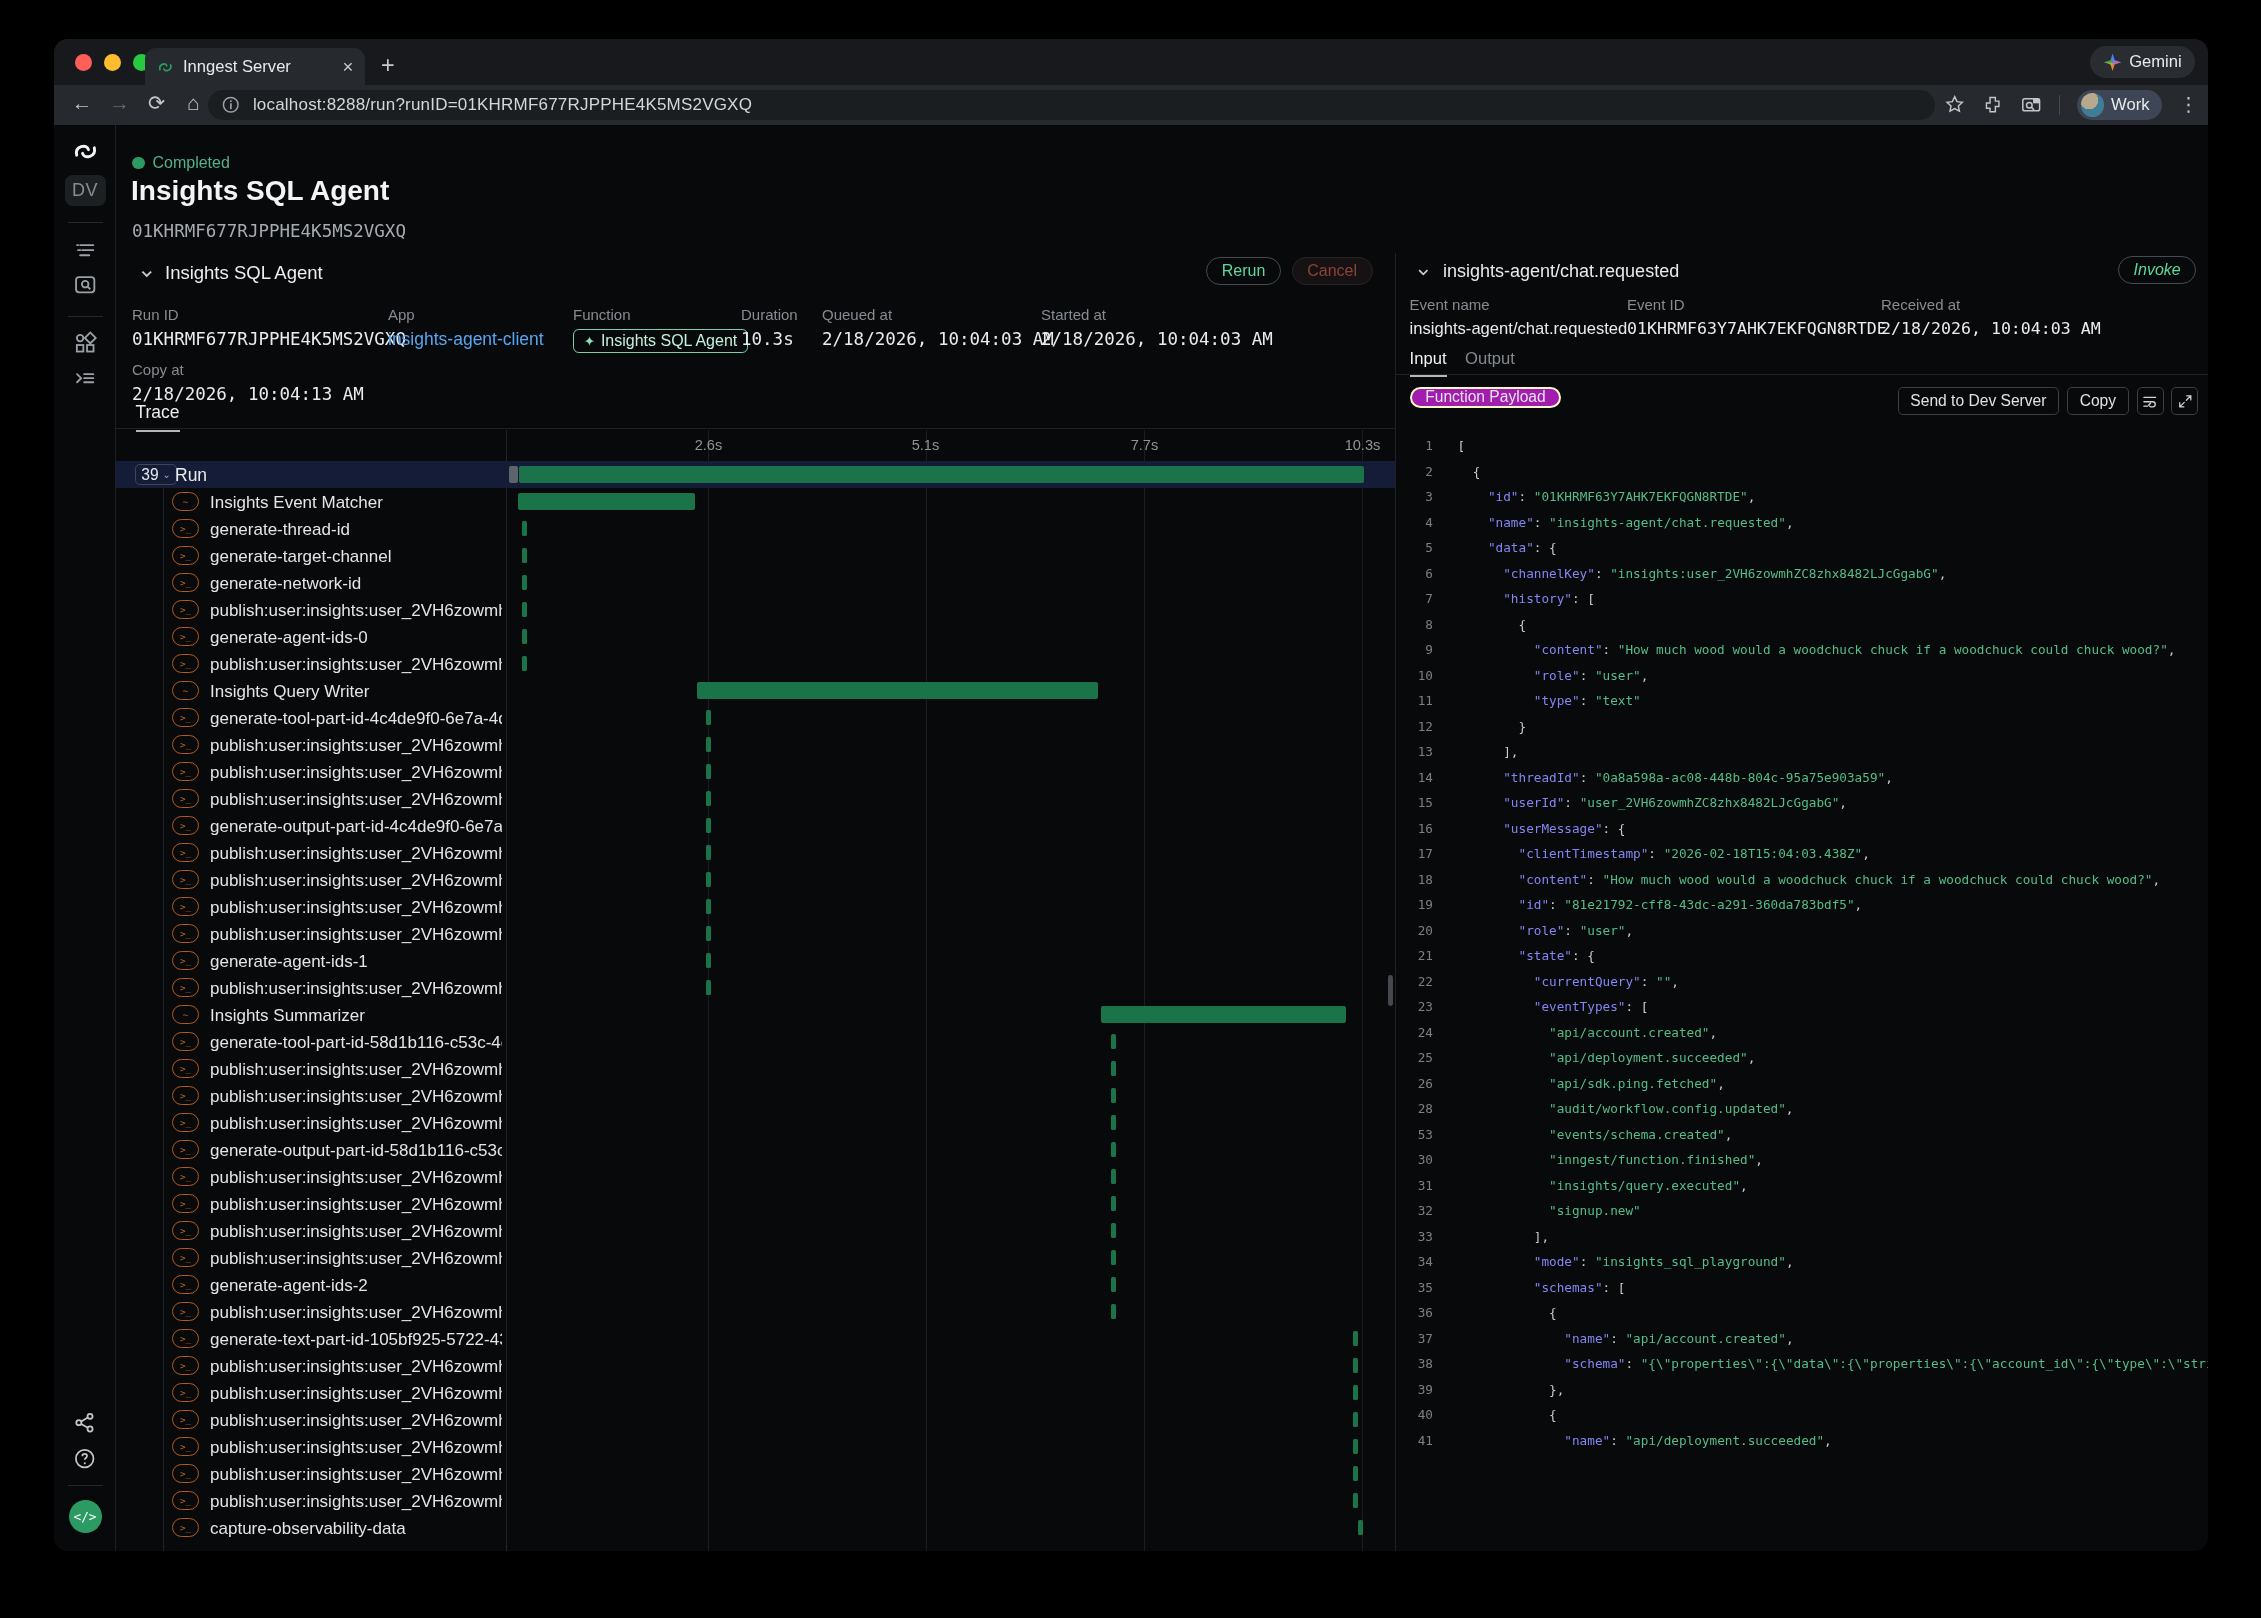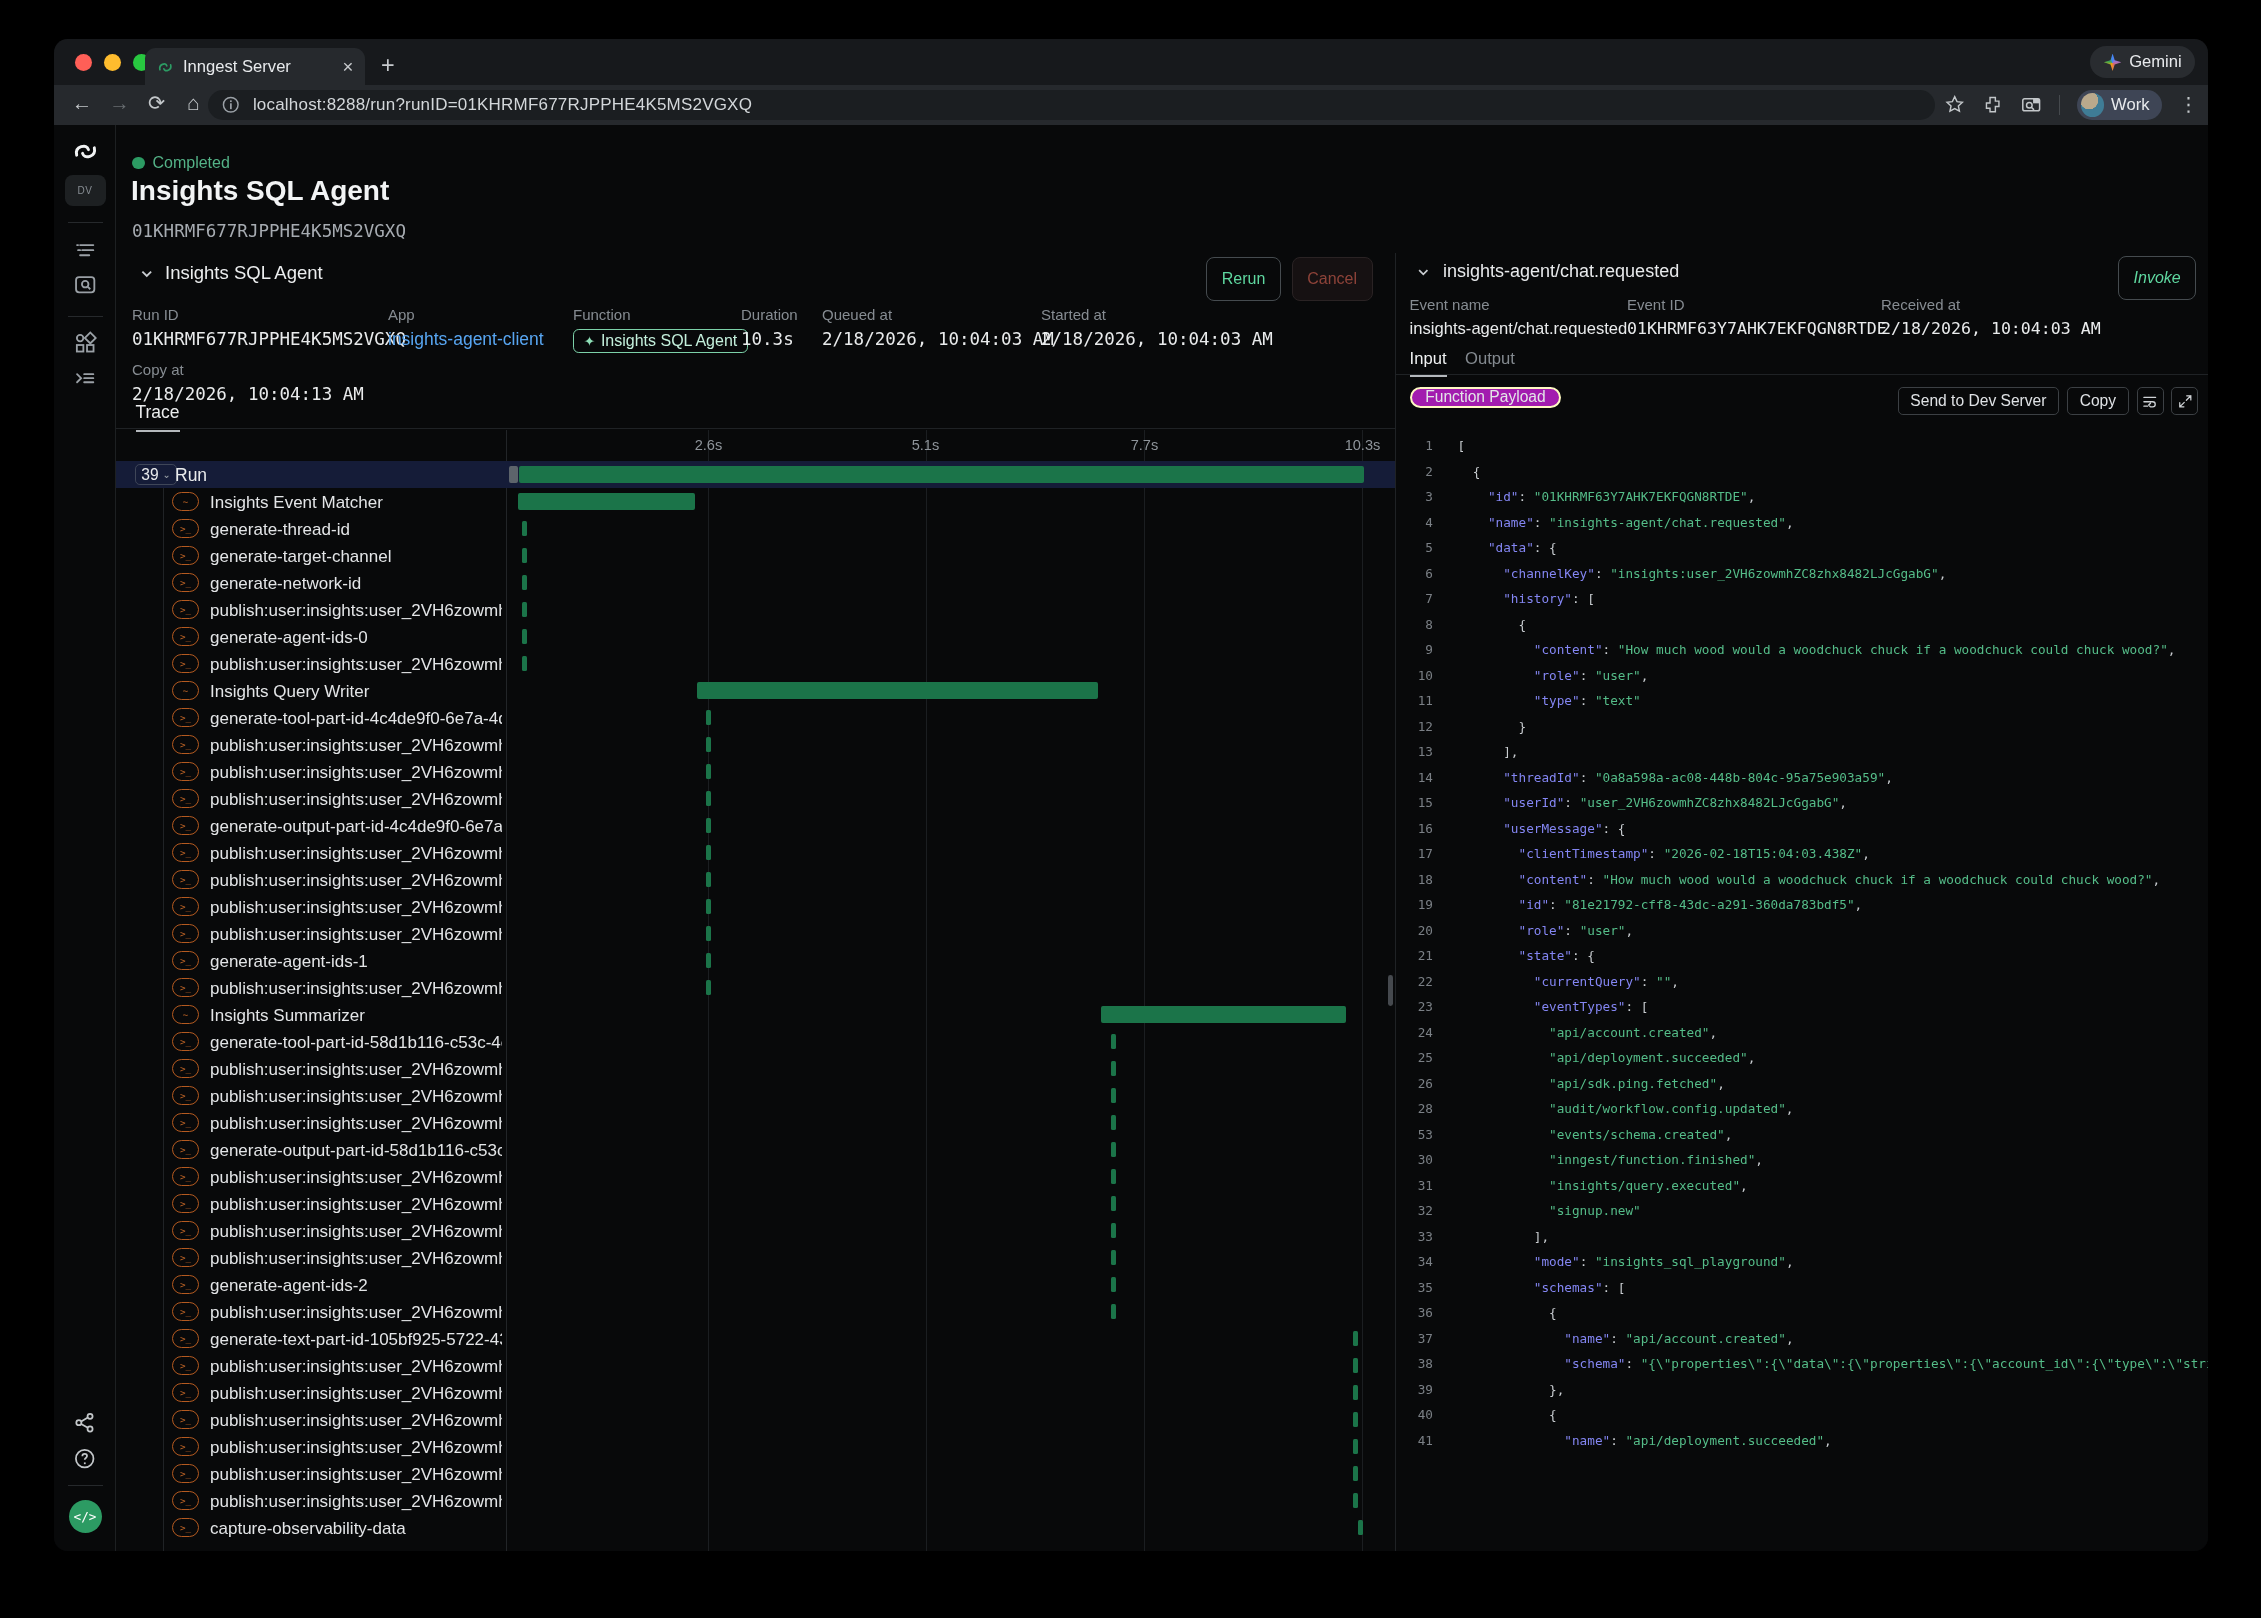--- a/index.html
+++ b/index.html
@@ -43,42 +43,42 @@
   .profile span { color:#e8eaed; font-size:16.6px; }
 
   
   #app { position:absolute; left:0; top:86px; right:0; bottom:0; background:#08090a; }
 
   
   .sidebar { position:absolute; left:0; top:0; bottom:0; width:62px; border-right:1px solid #1d2022; }
   .sb-item { position:absolute; left:0; width:62px; display:flex; justify-content:center; color:#9aa0a6; }
   .sb-div { position:absolute; left:13.6px; width:35px; height:1px; background:#26292c; }
   .dv-badge { width:41px; height:31px; border-radius:7.8px; background:#1d2022; color:#878d93;
-    font-size:10px; display:flex; align-items:center; justify-content:center; letter-spacing:0.5px; }
+    font-size:18px; display:flex; align-items:center; justify-content:center; letter-spacing:0.5px; }
   .code-btn { width:33px; height:33px; border-radius:50%; background:#2c9b63; color:#fff;
     display:flex; align-items:center; justify-content:center; font-size:12.7px; }
 
   
   .status-row { position:absolute; left:78px; top:29px; display:flex; align-items:center; gap:7.8px; }
   .status-dot { width:12.7px; height:12.7px; border-radius:50%; background:#2c9b63; }
   .status-row span { font-size:16px; color:#54b287; }
   .page-title { position:absolute; left:77px; top:50px; font-size:28px; font-weight:600; color:#f2f4f5; }
   .page-runid { position:absolute; left:78px; top:96px; font-size:17.5px; color:#a6abb1; }
 
   
   .panel-l { position:absolute; left:62px; top:128px; width:1279px; bottom:0; }
   .panel-r { position:absolute; left:1341px; top:128px; right:0; bottom:0; border-left:1px solid #1f2225; }
 
   .chev { stroke:#c9cdd1; stroke-width:2.5; fill:none; }
 
   .sec-h { position:absolute; left:0; top:0; width:100%; height:39px; }
   .sec-title { position:absolute; left:49px; top:8.8px; font-size:18.5px; color:#eceeef; }
   .sec-chev { position:absolute; left:22.4px; top:11.7px; }
   .btns { position:absolute; right:22.4px; top:3.9px; display:flex; gap:10.7px; }
-  .btn { height:44px; border-radius:8px; font-size:16px; display:flex; align-items:center; padding:0 14.6px; }
+  .btn { height:28px; border-radius:14px; font-size:16px; display:flex; align-items:center; padding:0 14.6px; }
   .btn-rerun { border:1px solid #454b4f; color:#5fd8a0; }
   .btn-cancel { border:1px solid #2a2324; background:#161112; color:#8e4339; }
 
   .fields { position:absolute; left:0; top:53px; width:100%; height:93px; }
   .field { position:absolute; }
   .f-label { font-size:15px; color:#868c92; display:block; margin-bottom:5.8px; }
   .f-val { font-size:17.5px; color:#e9ebec; }
   .f-link { color:#58a6f2; }
   .fn-badge { display:inline-flex; align-items:center; gap:5.8px; border:1px solid #7cd1a9;
     border-radius:5.8px; padding:1.9px 9.7px; }

